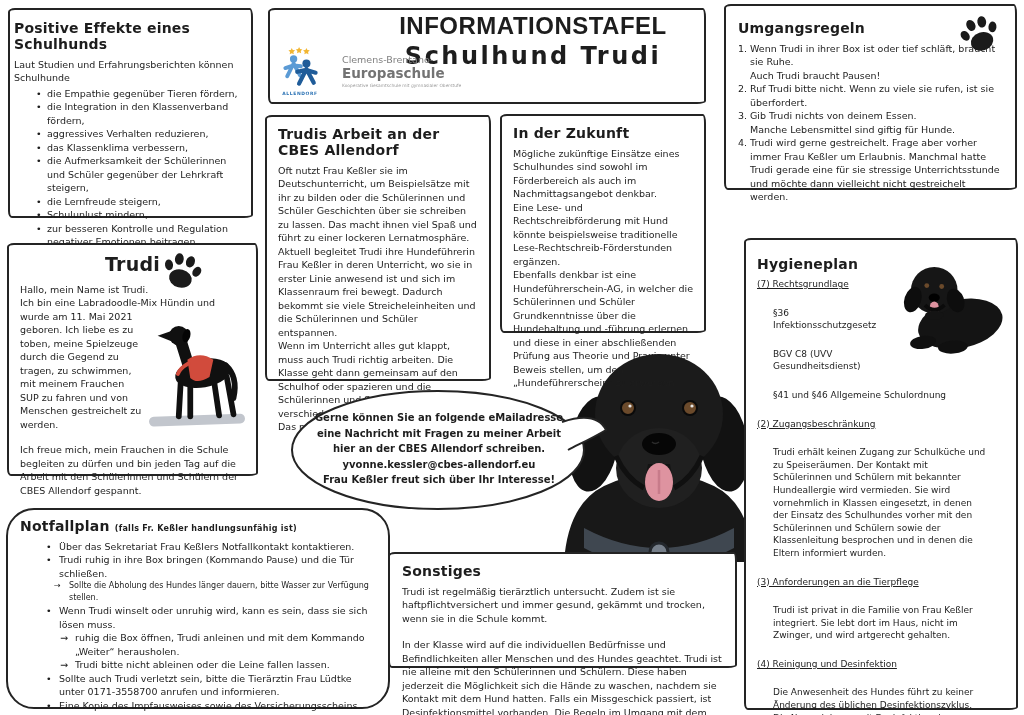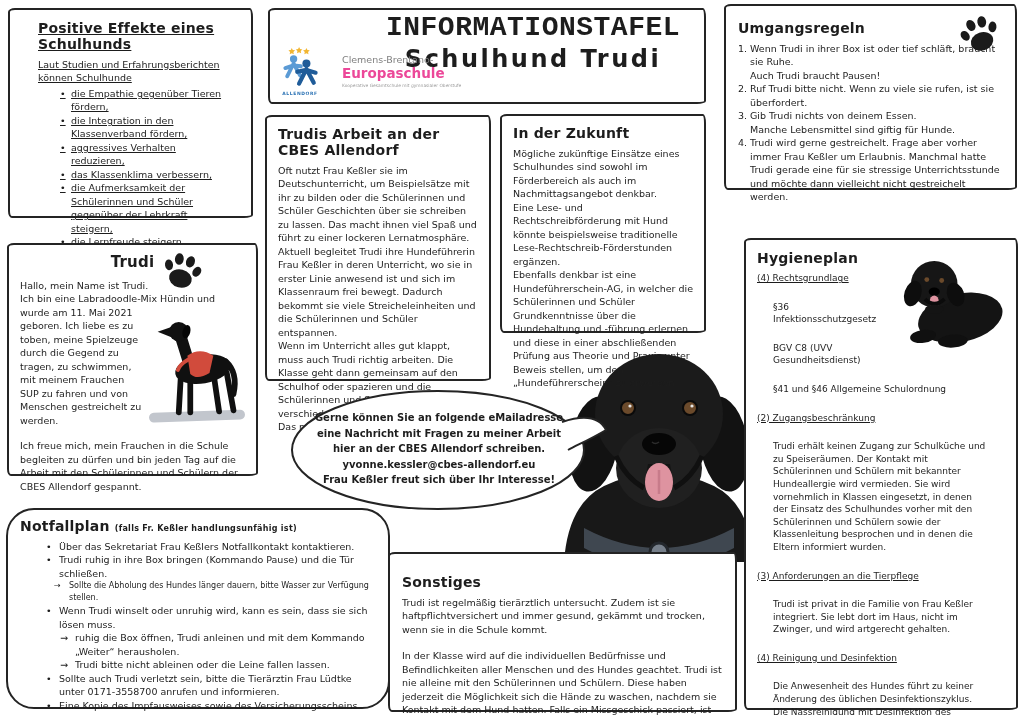--- a/index.html
+++ b/index.html
@@ -6,63 +6,63 @@
   .page{position:relative;width:1024px;height:715px;background:#fff;overflow:hidden;
         font-family:"DejaVu Sans",sans-serif;color:#1d1d1d;}
   .box{position:absolute;background:#fff;border:2px solid #242424;
        border-radius:7px 3px 9px 4px / 4px 9px 3px 7px;box-sizing:border-box;z-index:1;}
   .box h2{margin:0 0 6px 0;font-size:14px;font-weight:bold;letter-spacing:.2px;}
   .body{font-size:9.5px;line-height:1.42;}
   .body p{margin:0;}
   .pre{white-space:pre-line;}
 
   
-  #box-positive{left:8px;top:8px;width:245px;height:210px;padding:10px 28px;text-decoration:underline;}
+  #box-positive{left:8px;top:8px;width:245px;height:210px;padding:10px 4px;}
   #box-positive .intro{margin:0 0 2px 0;}
   .mlist{margin:0;padding:0;list-style:none;}
   .mitem{display:flex;margin-left:22px;}
   .mitem .mk{flex:none;width:11px;}
   .mitem .tx{white-space:pre-line;}
 
   
   #banner{left:268px;top:8px;width:438px;height:96px;}
   #banner .titles{position:absolute;left:98px;right:6px;top:2px;text-align:center;}
-  #banner .t1{font-family:Liberation Mono, monospace;font-size:28px;font-weight:bold;
+  #banner .t1{font-family:Liberation Sans, sans-serif;font-size:24px;font-weight:bold;
               letter-spacing:.5px;white-space:nowrap;margin:0;}
   #banner .t2{font-size:24px;font-weight:bold;letter-spacing:2.5px;white-space:nowrap;margin:2px 0 0 0;}
   .logo{position:absolute;left:8px;bottom:6px;display:flex;align-items:center;gap:20px;}
   .logo .figcol{display:flex;flex-direction:column;align-items:center;}
   .logo .loc{font-size:4.5px;color:#2e74b5;letter-spacing:.6px;font-weight:bold;}
   .logo .ln1{font-size:9.5px;color:#7f7f7f;line-height:1.1;}
-  .logo .ln2{font-size:13.5px;color:#ec4899;font-weight:bold;line-height:1.1;}
+  .logo .ln2{font-size:13.5px;color:#737373;font-weight:bold;line-height:1.1;}
   .logo .tag{font-size:4.4px;color:#9a9a9a;margin-top:2px;}
 
   
   #box-umgang{left:724px;top:4px;width:293px;height:186px;padding:10px 12px;}
   #box-umgang h2{margin-top:4px;}
   .rule{display:flex;}
   .rule .num{flex:none;width:12px;}
   .rule .tx{white-space:pre-line;}
   .paw{position:absolute;}
   #paw-umgang{right:14px;top:8px;width:42px;height:42px;transform:rotate(-18deg);}
   #paw-trudi{left:152px;top:6px;width:42px;height:42px;transform:rotate(14deg);}
 
   
   #box-arbeit{left:265px;top:115px;width:226px;height:266px;padding:9px 11px;}
   #box-zukunft{left:500px;top:114px;width:206px;height:219px;padding:9px 11px;}
 
   
   #box-trudi{left:7px;top:243px;width:251px;height:233px;padding:8px 11px;}
-  #box-trudi h2{text-align:center;font-size:15px;margin-bottom:8px;}
+  #box-trudi h2{text-align:center;font-size:19px;margin-bottom:8px;}
   .float-spacer{float:right;width:0;height:34px;}
   .trudi-standing{float:right;clear:right;width:96px;height:116px;margin:0 0 2px 5px;}
   #box-trudi .gap{height:12px;}
 
   
-  #box-hygiene{left:744px;top:238px;width:274px;height:472px;padding:10px 11px;}
+  #box-hygiene{left:744px;top:238px;width:274px;height:472px;padding:16px 11px;}
   #box-hygiene .body{font-size:9px;line-height:1.4;}
   .hy-dog{float:right;width:108px;height:102px;margin:0 0 4px 6px;}
   .hy-sec{margin-bottom:9px;}
   .hy-head{text-decoration:underline;margin-bottom:1px;}
   .hy-sec p{margin:16px;}
 
   
   #bubble{position:absolute;left:288px;top:388px;width:320px;height:128px;z-index:3;}
   #bubble svg{position:absolute;left:0;top:0;}
   #bubble .btext{position:absolute;left:16px;top:22px;width:270px;text-align:center;
@@ -73,21 +73,21 @@
 
   
   #box-notfall{left:6px;top:508px;width:384px;height:201px;padding:8px 12px;z-index:2;border-radius:28px;}
   #box-notfall h2 .small{font-size:8px;font-weight:bold;letter-spacing:.3px;}
   .nf-item{display:flex;margin-left:26px;}
   .nf-item .mk{flex:none;width:13px;}
   .nf-item.arrow{margin-left:40px;}
   .nf-item.arrow-small{margin-left:34px;font-size:8px;line-height:1.5;}
   .nf-item.arrow .mk,.nf-item.arrow-small .mk{width:15px;}
 
-  #box-sonstiges{left:388px;top:552px;width:349px;height:160px;padding:20px 12px;z-index:2;}
+  #box-sonstiges{left:388px;top:552px;width:349px;height:116px;padding:9px 12px;z-index:2;}
   #box-sonstiges p{margin:0 0 13px 0;}
 </style>
 </head>
 <body>
 
 <div class="page">
 
   <section class="box" id="box-positive">
     <h2>Positive Effekte eines Schulhunds</h2>
     <div class="body">
@@ -282,21 +282,21 @@
       <circle cx="48" cy="32" r="2.6" fill="#6b4a2b"></circle>
       <ellipse cx="40" cy="44" rx="6" ry="4.4" fill="#000"></ellipse>
       <ellipse cx="40" cy="55" rx="5" ry="7" fill="#de93a0"></ellipse>
       <path d="M30 52 Q40 62 51 52" stroke="#0b0b0b" stroke-width="4" fill="none"></path>
       <ellipse cx="40" cy="63" rx="10" ry="5" fill="#141414"></ellipse>
     </svg>
     <h2>Hygieneplan</h2>
     <div class="body">
 
         <div class="hy-sec">
-          <div class="hy-head">(4) Rechtsgrundlage</div>
+          <div class="hy-head">(7) Rechtsgrundlage</div>
           <div>
 
           <p>§36 Infektionsschutzgesetz</p>
             <p>BGV C8 (UVV Gesundheitsdienst)</p>
             <p>§41 und §46 Allgemeine Schulordnung</p>
           </div>
         </div>
 
         <div class="hy-sec">
           <div class="hy-head">(2) Zugangsbeschränkung</div>

